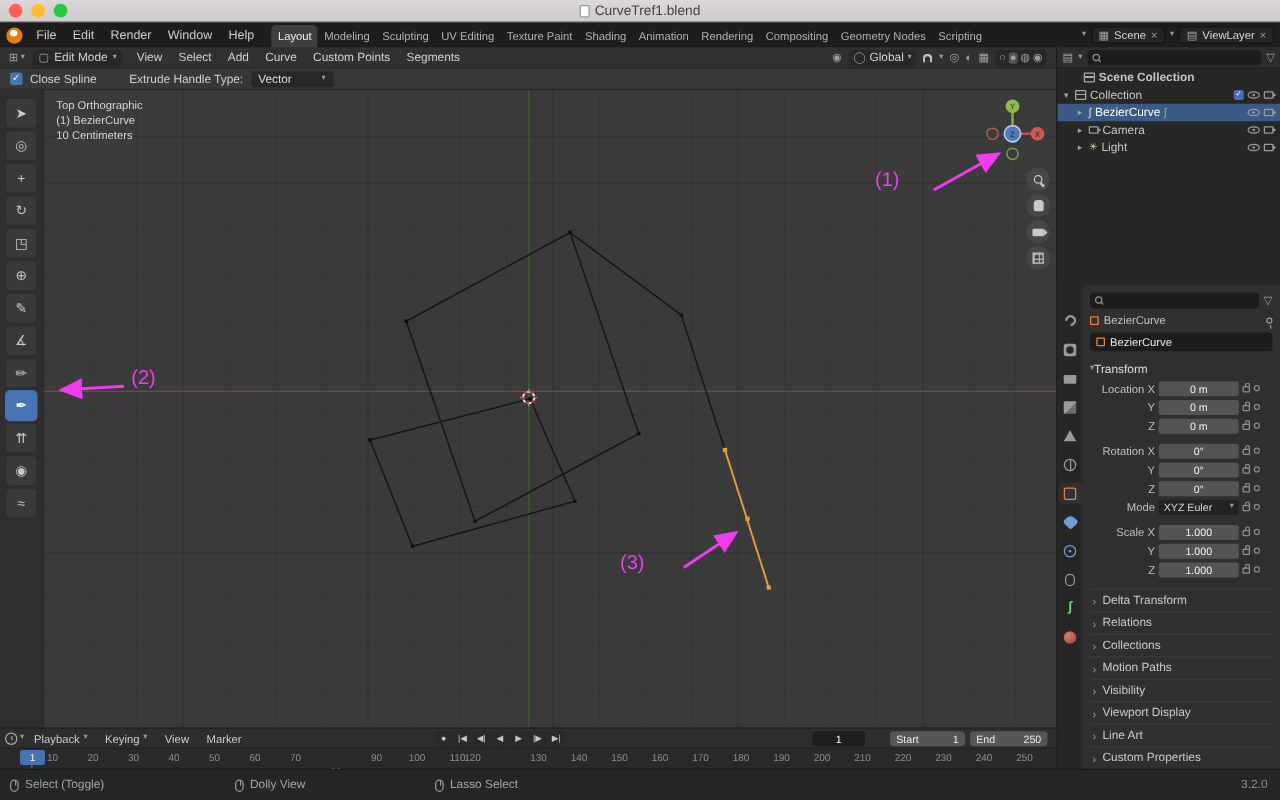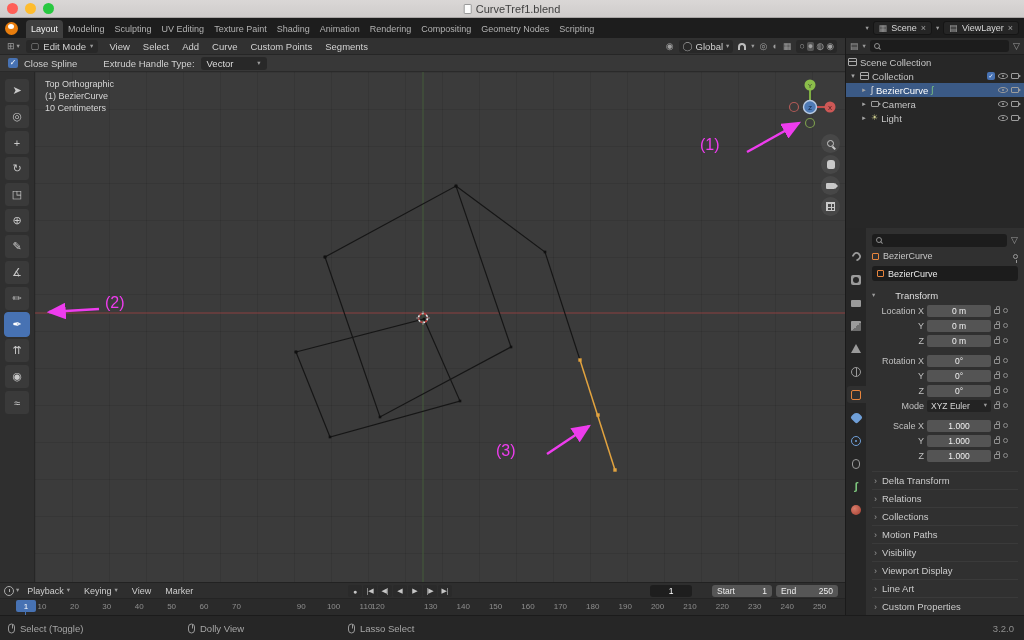--- a/index.html
+++ b/index.html
@@ -101,21 +101,21 @@
   .pi-constraints{width:8px;height:10px;border:1.5px solid #9a9a9a;border-radius:4px;background:none;}
   .pi-data{color:#7fc97f;font-size:11px;font-weight:bold;line-height:1;}
   .pi-material{background:radial-gradient(circle at 35% 35%,#d87c6a,#a33d2f);border-radius:50%;}
   .pcontent{flex:1;padding:4px 6px 0 6px;font-size:9px;color:#c5c5c5;overflow:hidden;}
   .prow{display:flex;align-items:center;gap:4px;height:16px;}
   .psearch{flex:1;height:13px;background:#1c1c1c;border-radius:3px;display:flex;align-items:center;padding:0 4px;gap:3px;}
   .osq{width:7px;height:7px;border:1.5px solid #e8853d;border-radius:1px;flex:none;}
   .i-pin{width:5px;height:5px;border:1px solid #999;border-radius:50%;position:relative;flex:none;}
   .i-pin::after{content:"";position:absolute;left:1.5px;top:5px;width:1px;height:3px;background:#999;}
   .name-field{height:15px;background:#1c1c1c;border-radius:3px;display:flex;align-items:center;gap:4px;padding:0 5px;color:#e9e9e9;margin:2px 0 6px;}
-  .panel-h{display:flex;align-items:center;gap:20px;height:16px;color:#dedede;font-size:9.5px;}
+  .panel-h{display:flex;align-items:center;gap:0;height:16px;color:#dedede;font-size:9.5px;}
   .trow{display:flex;align-items:center;gap:3px;height:15px;}
   .trow.mt{margin-top:5px;}
   .tlbl{width:52px;text-align:right;color:#c0c0c0;flex:none;}
   .tfld{width:64px;height:12px;background:#545454;border-radius:2px;color:#f2f2f2;display:flex;align-items:center;justify-content:center;font-size:8.5px;flex:none;}
   .tfld.dd{background:#232323;justify-content:space-between;padding:0 4px;color:#d8d8d8;}
   .i-lock{position:relative;width:6px;height:5px;border:1px solid #909090;border-radius:1px;margin-top:2px;flex:none;}
   .i-lock::before{content:"";position:absolute;left:1px;top:-4px;width:2px;height:3px;border:1px solid #909090;border-bottom:0;border-radius:2px 2px 0 0;}
   .i-adot{width:5px;height:5px;border:1px solid #8a8a8a;border-radius:50%;flex:none;}
   #psections{margin-top:8px;}
   .psec{height:18px;display:flex;align-items:center;gap:5px;border-top:1px solid #3a3a3a;color:#cbcbcb;font-size:9.5px;padding-left:2px;}
@@ -151,20 +151,27 @@
   <span class="tl-btn tl-min"></span>
   <span class="tl-btn tl-max"></span>
   <span class="tb-title">
     <span class="doc-icon"></span>
     <span>CurveTref1.blend</span>
   </span>
 </div>
 
 <div class="topbar">
   <span class="blender-logo"></span>
+  <span id="topbar-menus">
+      <span class="menu-item">File</span>
+      <span class="menu-item">Edit</span>
+      <span class="menu-item">Render</span>
+      <span class="menu-item">Window</span>
+      <span class="menu-item">Help</span>
+    </span>
   <span id="workspace-tabs">
       <span class="ws-tab active">Layout</span>
       <span class="ws-tab">Modeling</span>
       <span class="ws-tab">Sculpting</span>
       <span class="ws-tab">UV Editing</span>
       <span class="ws-tab">Texture Paint</span>
       <span class="ws-tab">Shading</span>
       <span class="ws-tab">Animation</span>
       <span class="ws-tab">Rendering</span>
       <span class="ws-tab">Compositing</span>
@@ -361,21 +368,21 @@
 
 <div class="outliner">
   <div class="out-header">
     <span class="ticon">▤</span>
     <span class="ddc">▾</span>
     <span class="search-box">
         <span class="i-mag"></span>
       </span>
     <span class="ticon">▽</span>
   </div>
-  <div class="out-row" style="padding-left:2px;">
+  <div class="out-row" style="padding-left:21px;font-weight:bold;">
     <span class="i-colbox"></span>
     <span>Scene Collection</span>
   </div>
   <div class="out-row">
     <span class="caret">▾</span>
     <span class="i-colbox"></span>
     <span>Collection</span>
     <span class="spacer"></span>
     <span class="i-chk">✓</span>
     <span class="i-eye"></span>

